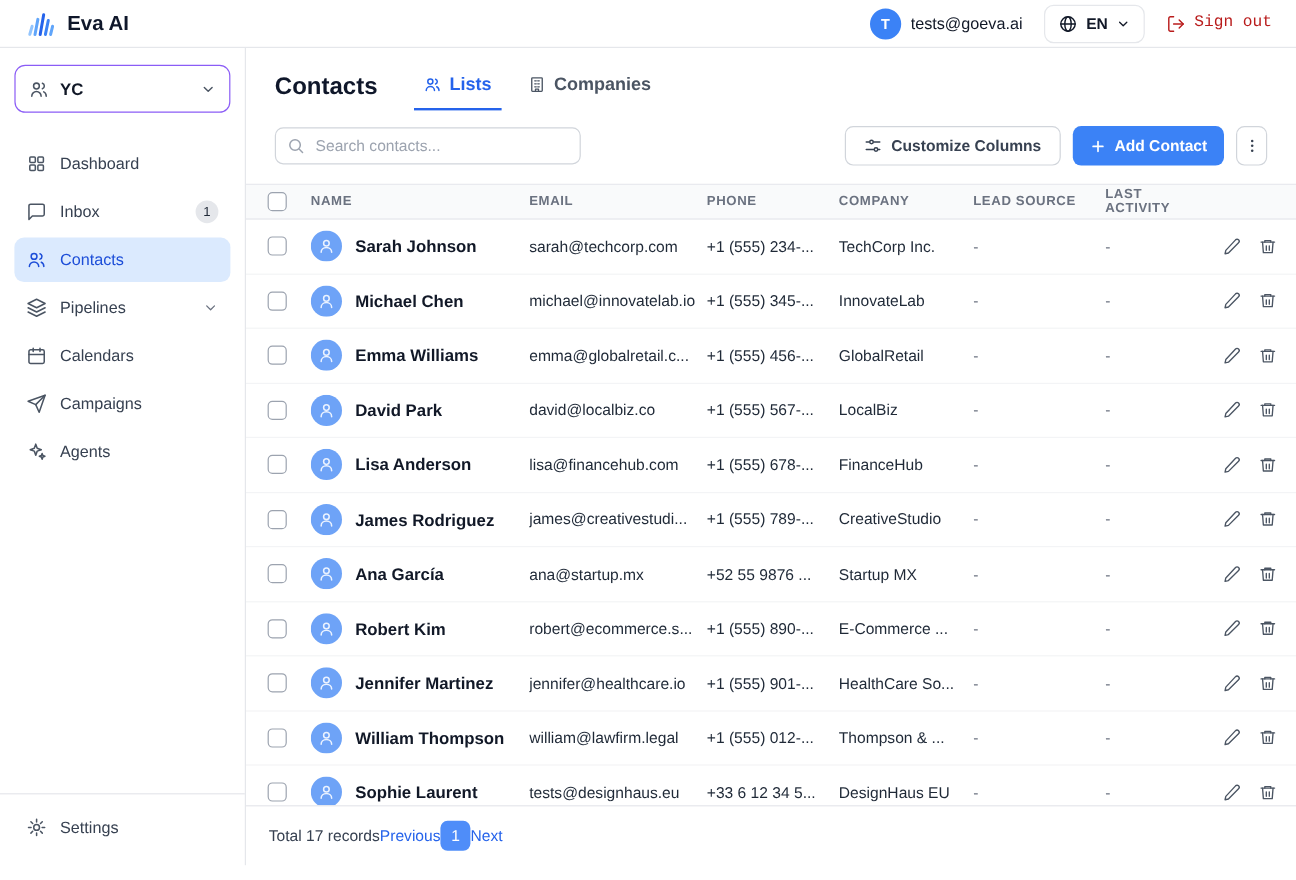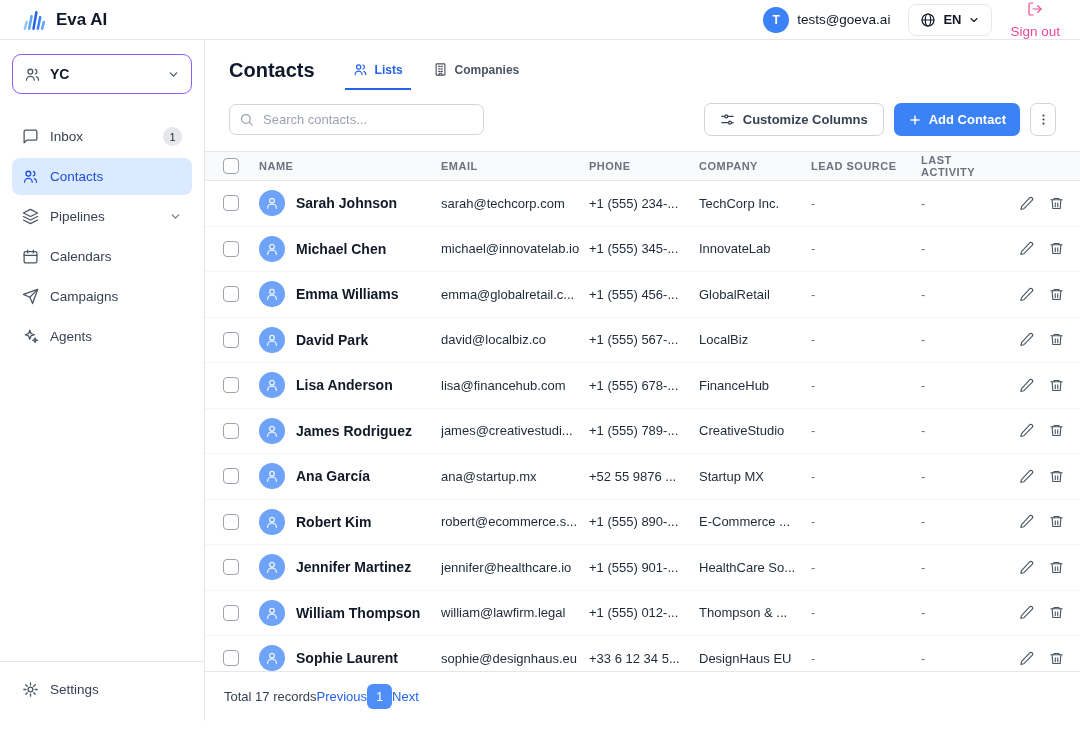--- a/index.html
+++ b/index.html
@@ -12,21 +12,21 @@
             padding:0 20px; border-bottom:1px solid #e5e7eb; }
   .brand { display:flex; align-items:center; gap:9px; font-size:17px; font-weight:700; color:#0f172a; }
   .topbar-right { display:flex; align-items:center; gap:18px; }
   .user-chip { display:flex; align-items:center; gap:8px; font-size:13.5px; color:#111827; }
   .avatar { width:26px; height:26px; border-radius:50%; background:#3b82f6; color:#fff;
             font-size:12px; font-weight:700; display:flex; align-items:center; justify-content:center; }
   .lang-btn { display:flex; align-items:center; gap:7px; border:1px solid #e5e7eb; border-radius:8px;
               padding:7px 11px; background:#fff; font-size:13px; font-weight:600; color:#111827; cursor:pointer;
               font-family:inherit; }
   .signout-btn { display:flex; align-items:center; gap:7px; border:none; background:none; font-size:13.5px;
-                 color:#ec4899; cursor:pointer; font-family:Liberation Sans, sans-serif;flex-direction:column; }
+                 color:#b91c1c; cursor:pointer; font-family:Liberation Mono, monospace; }
 
   
   .layout { display:flex; height:681px; }
 
   
   .sidebar { width:205px; border-right:1px solid #e5e7eb; display:flex; flex-direction:column;
              padding:14px 12px 0; }
   .workspace { display:flex; align-items:center; gap:9px; border:1px solid #8b5cf6; border-radius:9px;
                height:40px; padding:0 11px; background:#fff; font-size:14px; font-weight:600;
                margin-bottom:24px; cursor:pointer; font-family:inherit; color:#111827; width:100%; }
@@ -40,21 +40,21 @@
   .badge { margin-left:auto; background:#e5e7eb; color:#1f2937; border-radius:50%; min-width:19px;
            height:19px; font-size:11px; display:flex; align-items:center; justify-content:center; }
   .nav-item .chev-end { margin-left:auto; color:#6b7280; display:flex; }
   .sidebar-bottom { border-top:1px solid #e5e7eb; margin:0 -12px; padding:9px 12px 10px; }
 
   
   .main { flex:1; display:flex; flex-direction:column; min-width:0; }
   .main-header { display:flex; align-items:flex-end; gap:30px; padding:16px 24px 0; }
   .page-title { font-size:20px; font-weight:700; color:#0f172a; padding-bottom:8px; }
   .tabs { display:flex; gap:14px; }
-  .tab { display:flex; align-items:center; gap:7px; font-size:12px; font-weight:600; color:#4b5563;
+  .tab { display:flex; align-items:center; gap:7px; font-size:15px; font-weight:600; color:#4b5563;
          padding:6px 8px 11px; border-bottom:2px solid transparent; cursor:pointer; }
   .tab .icon { display:flex; color:inherit; }
   .tab.active { color:#2563eb; border-bottom-color:#2563eb; }
 
   .toolbar { display:flex; align-items:center; gap:10px; padding:13px 24px 15px; }
   .search { position:relative; width:255px; }
   .search input { width:100%; height:31px; border:1px solid #d1d5db; border-radius:7px;
                   padding:0 10px 0 33px; font-size:13px; color:#374151; font-family:inherit; outline:none; }
   .search input::placeholder { color:#9ca3af; }
   .search .icon { position:absolute; left:10px; top:8px; color:#9ca3af; }
@@ -158,20 +158,31 @@
       </span>
       <span>YC</span>
       <span class="chev">
         <svg width="13" height="13" viewBox="0 0 24 24" fill="none" stroke="currentColor" stroke-width="2.2" stroke-linecap="round" stroke-linejoin="round">
             <path d="M6 9l6 6 6-6"></path>
           </svg>
       </span>
     </button>
 
     <nav class="nav">
+      <div class="nav-item">
+        <span class="icon">
+          <svg width="17" height="17" viewBox="0 0 24 24" fill="none" stroke="currentColor" stroke-width="1.8" stroke-linejoin="round">
+            <rect x="4" y="4" width="6.5" height="6.5" rx="1.2"></rect>
+              <rect x="13.5" y="4" width="6.5" height="6.5" rx="1.2"></rect>
+            <rect x="4" y="13.5" width="6.5" height="6.5" rx="1.2"></rect>
+              <rect x="13.5" y="13.5" width="6.5" height="6.5" rx="1.2"></rect>
+          </svg>
+        </span>
+        <span>Dashboard</span>
+      </div>
 
       <div class="nav-item">
         <span class="icon">
           <svg width="17" height="17" viewBox="0 0 24 24" fill="none" stroke="currentColor" stroke-width="1.8" stroke-linecap="round" stroke-linejoin="round">
             <path d="M21 15a2 2 0 0 1-2 2H7l-4 4V5a2 2 0 0 1 2-2h14a2 2 0 0 1 2 2z"></path>
           </svg>
         </span>
         <span>Inbox</span>
         <span class="badge">1</span>
       </div>
@@ -663,21 +674,21 @@
     <input type="checkbox" class="cb" style="">
     <div class="name-cell">
       <span class="row-avatar">
         <svg width="14" height="14" viewBox="0 0 24 24" fill="none" stroke="currentColor" stroke-width="2.2" stroke-linecap="round">
           <circle cx="12" cy="8" r="4"></circle>
                   <path d="M4.5 21c0-4.1 3.4-7 7.5-7s7.5 2.9 7.5 7"></path>
         </svg>
       </span>
       <span>Sophie Laurent</span>
     </div>
-    <span class="cell">sophie@designhaus.eu</span>
+    <span class="cell">tests@designhaus.eu</span>
     <span class="cell">+33 6 12 34 5...</span>
     <span class="cell">DesignHaus EU</span>
     <span class="cell-dash">-</span>
     <span class="cell-dash">-</span>
     <span class="actions">
       <button class="icon-btn">
         <svg width="15" height="15" viewBox="0 0 24 24" fill="none" stroke="currentColor" stroke-width="1.8" stroke-linecap="round" stroke-linejoin="round">
           <path d="M17 3a2.8 2.8 0 0 1 4 4L7.5 20.5 3 21.5l1-4.5L17 3z"></path>
         </svg>
       </button>

